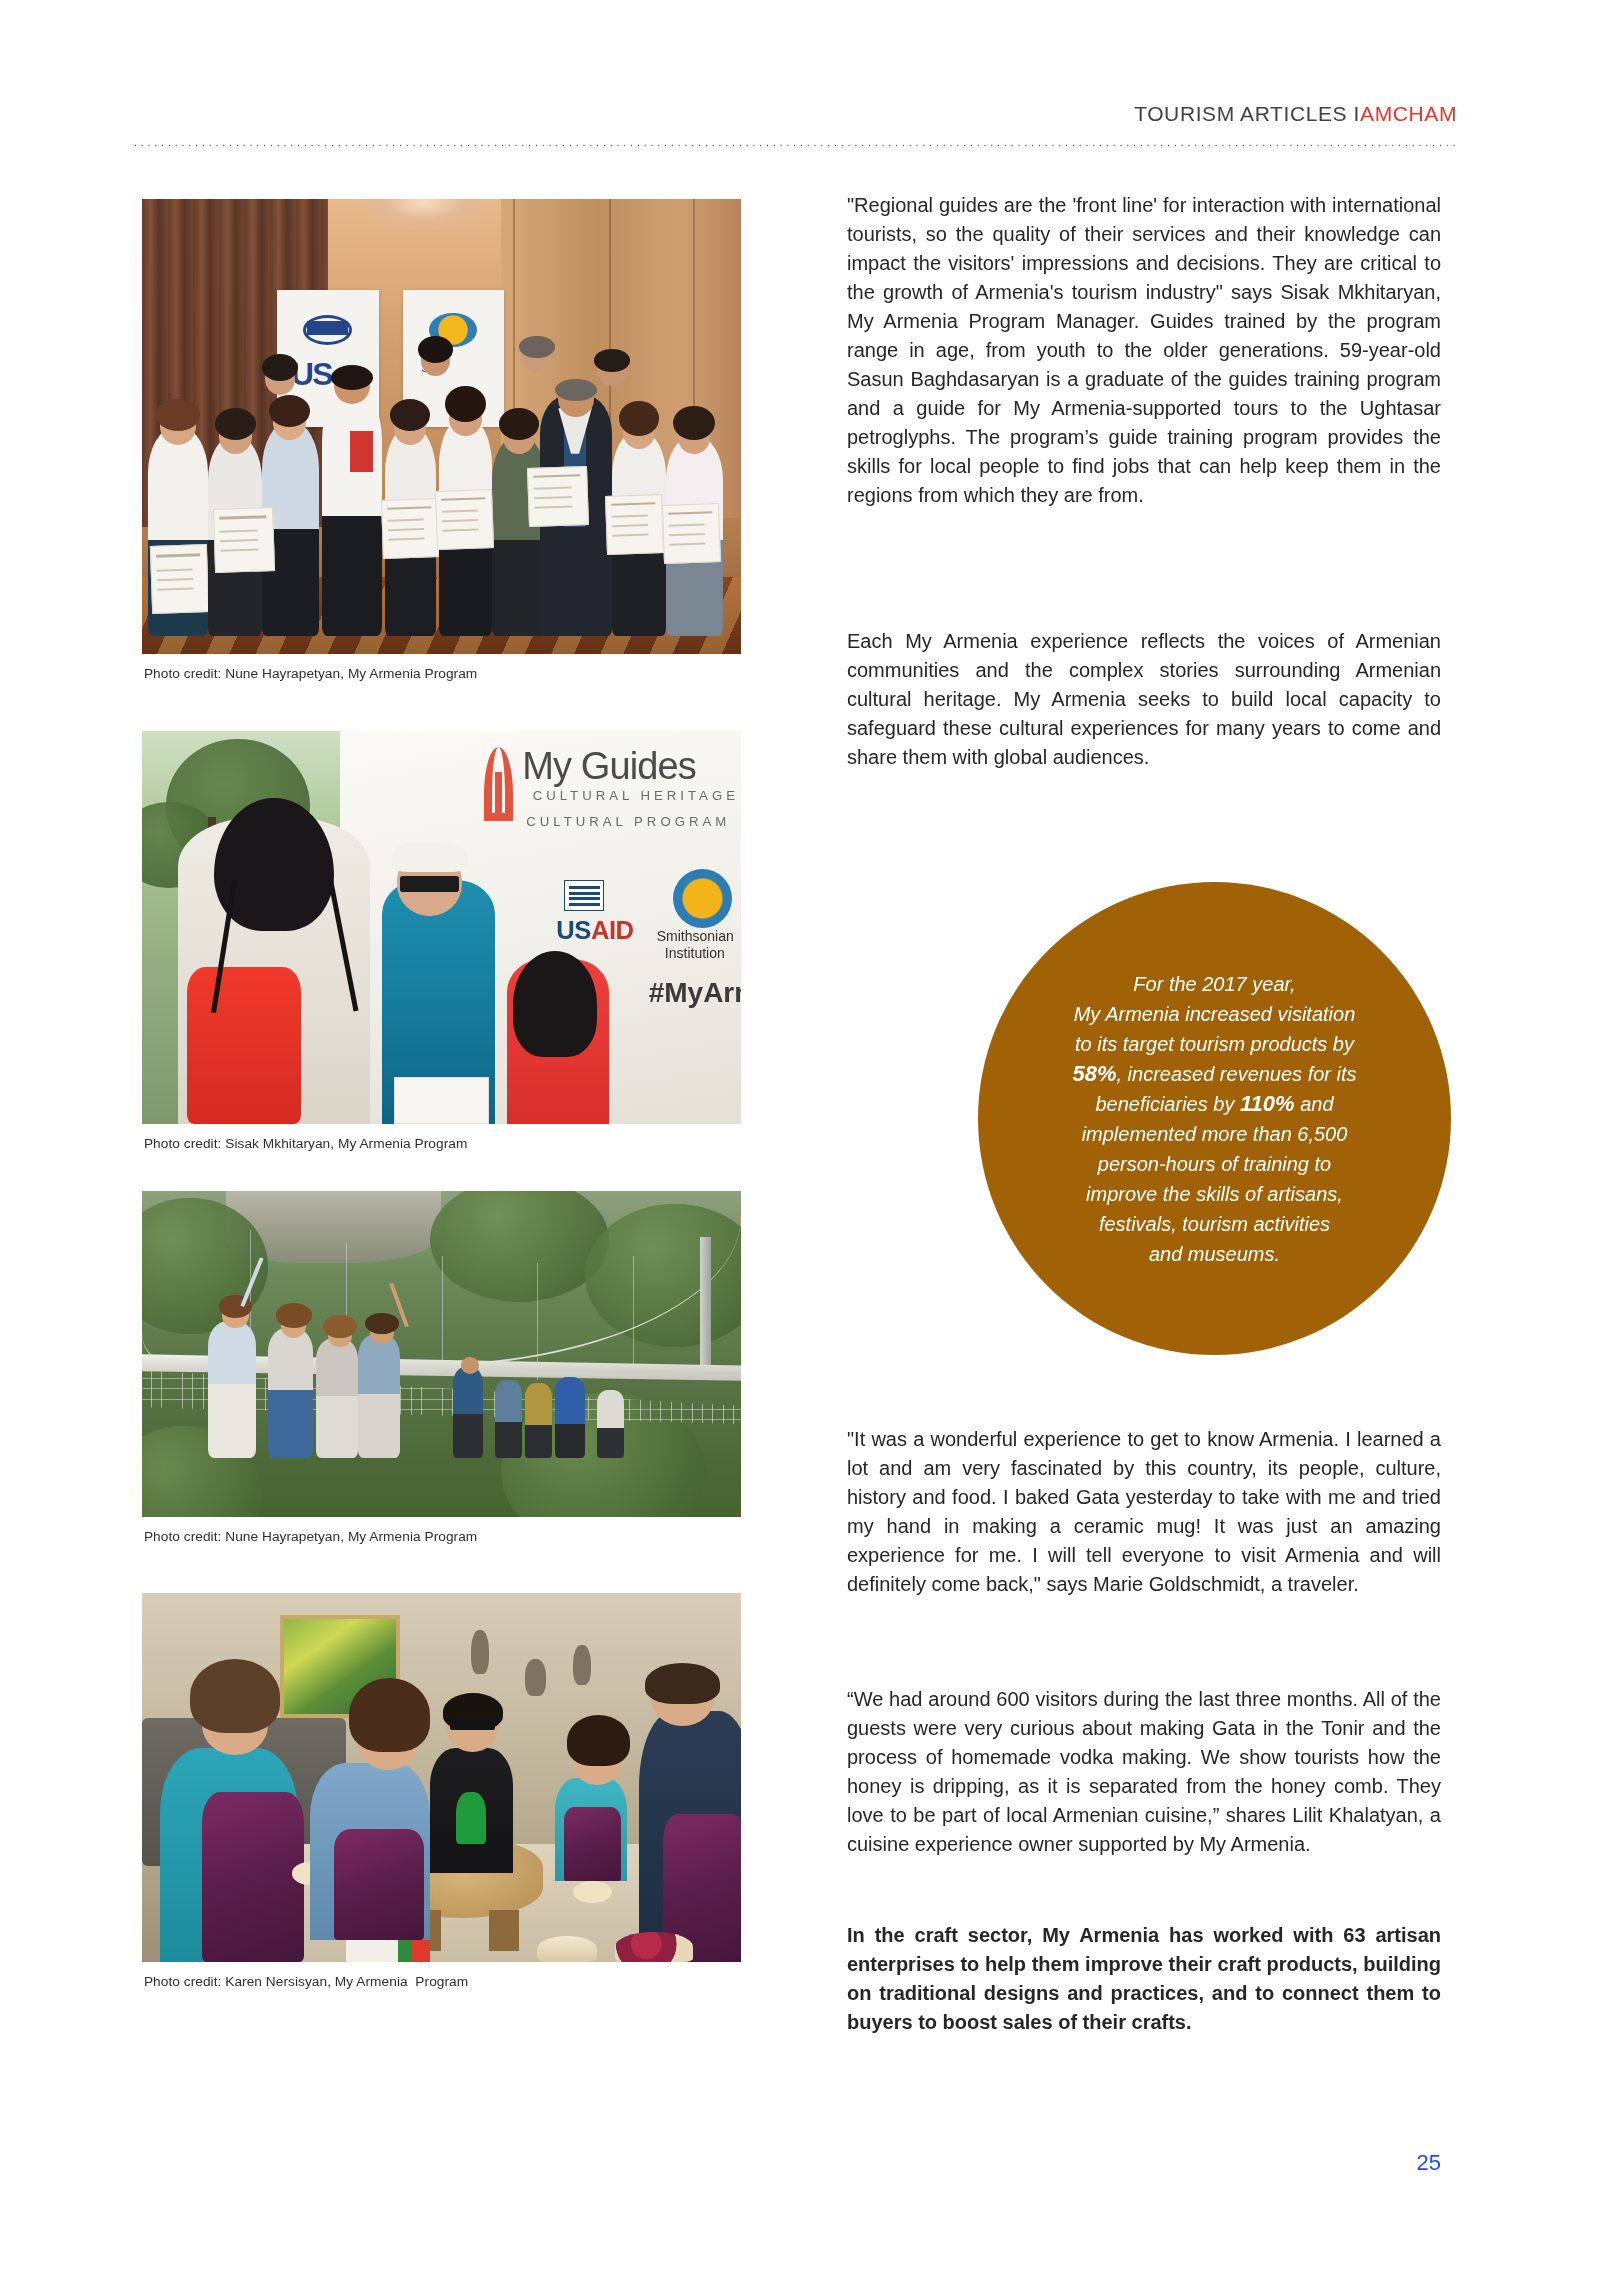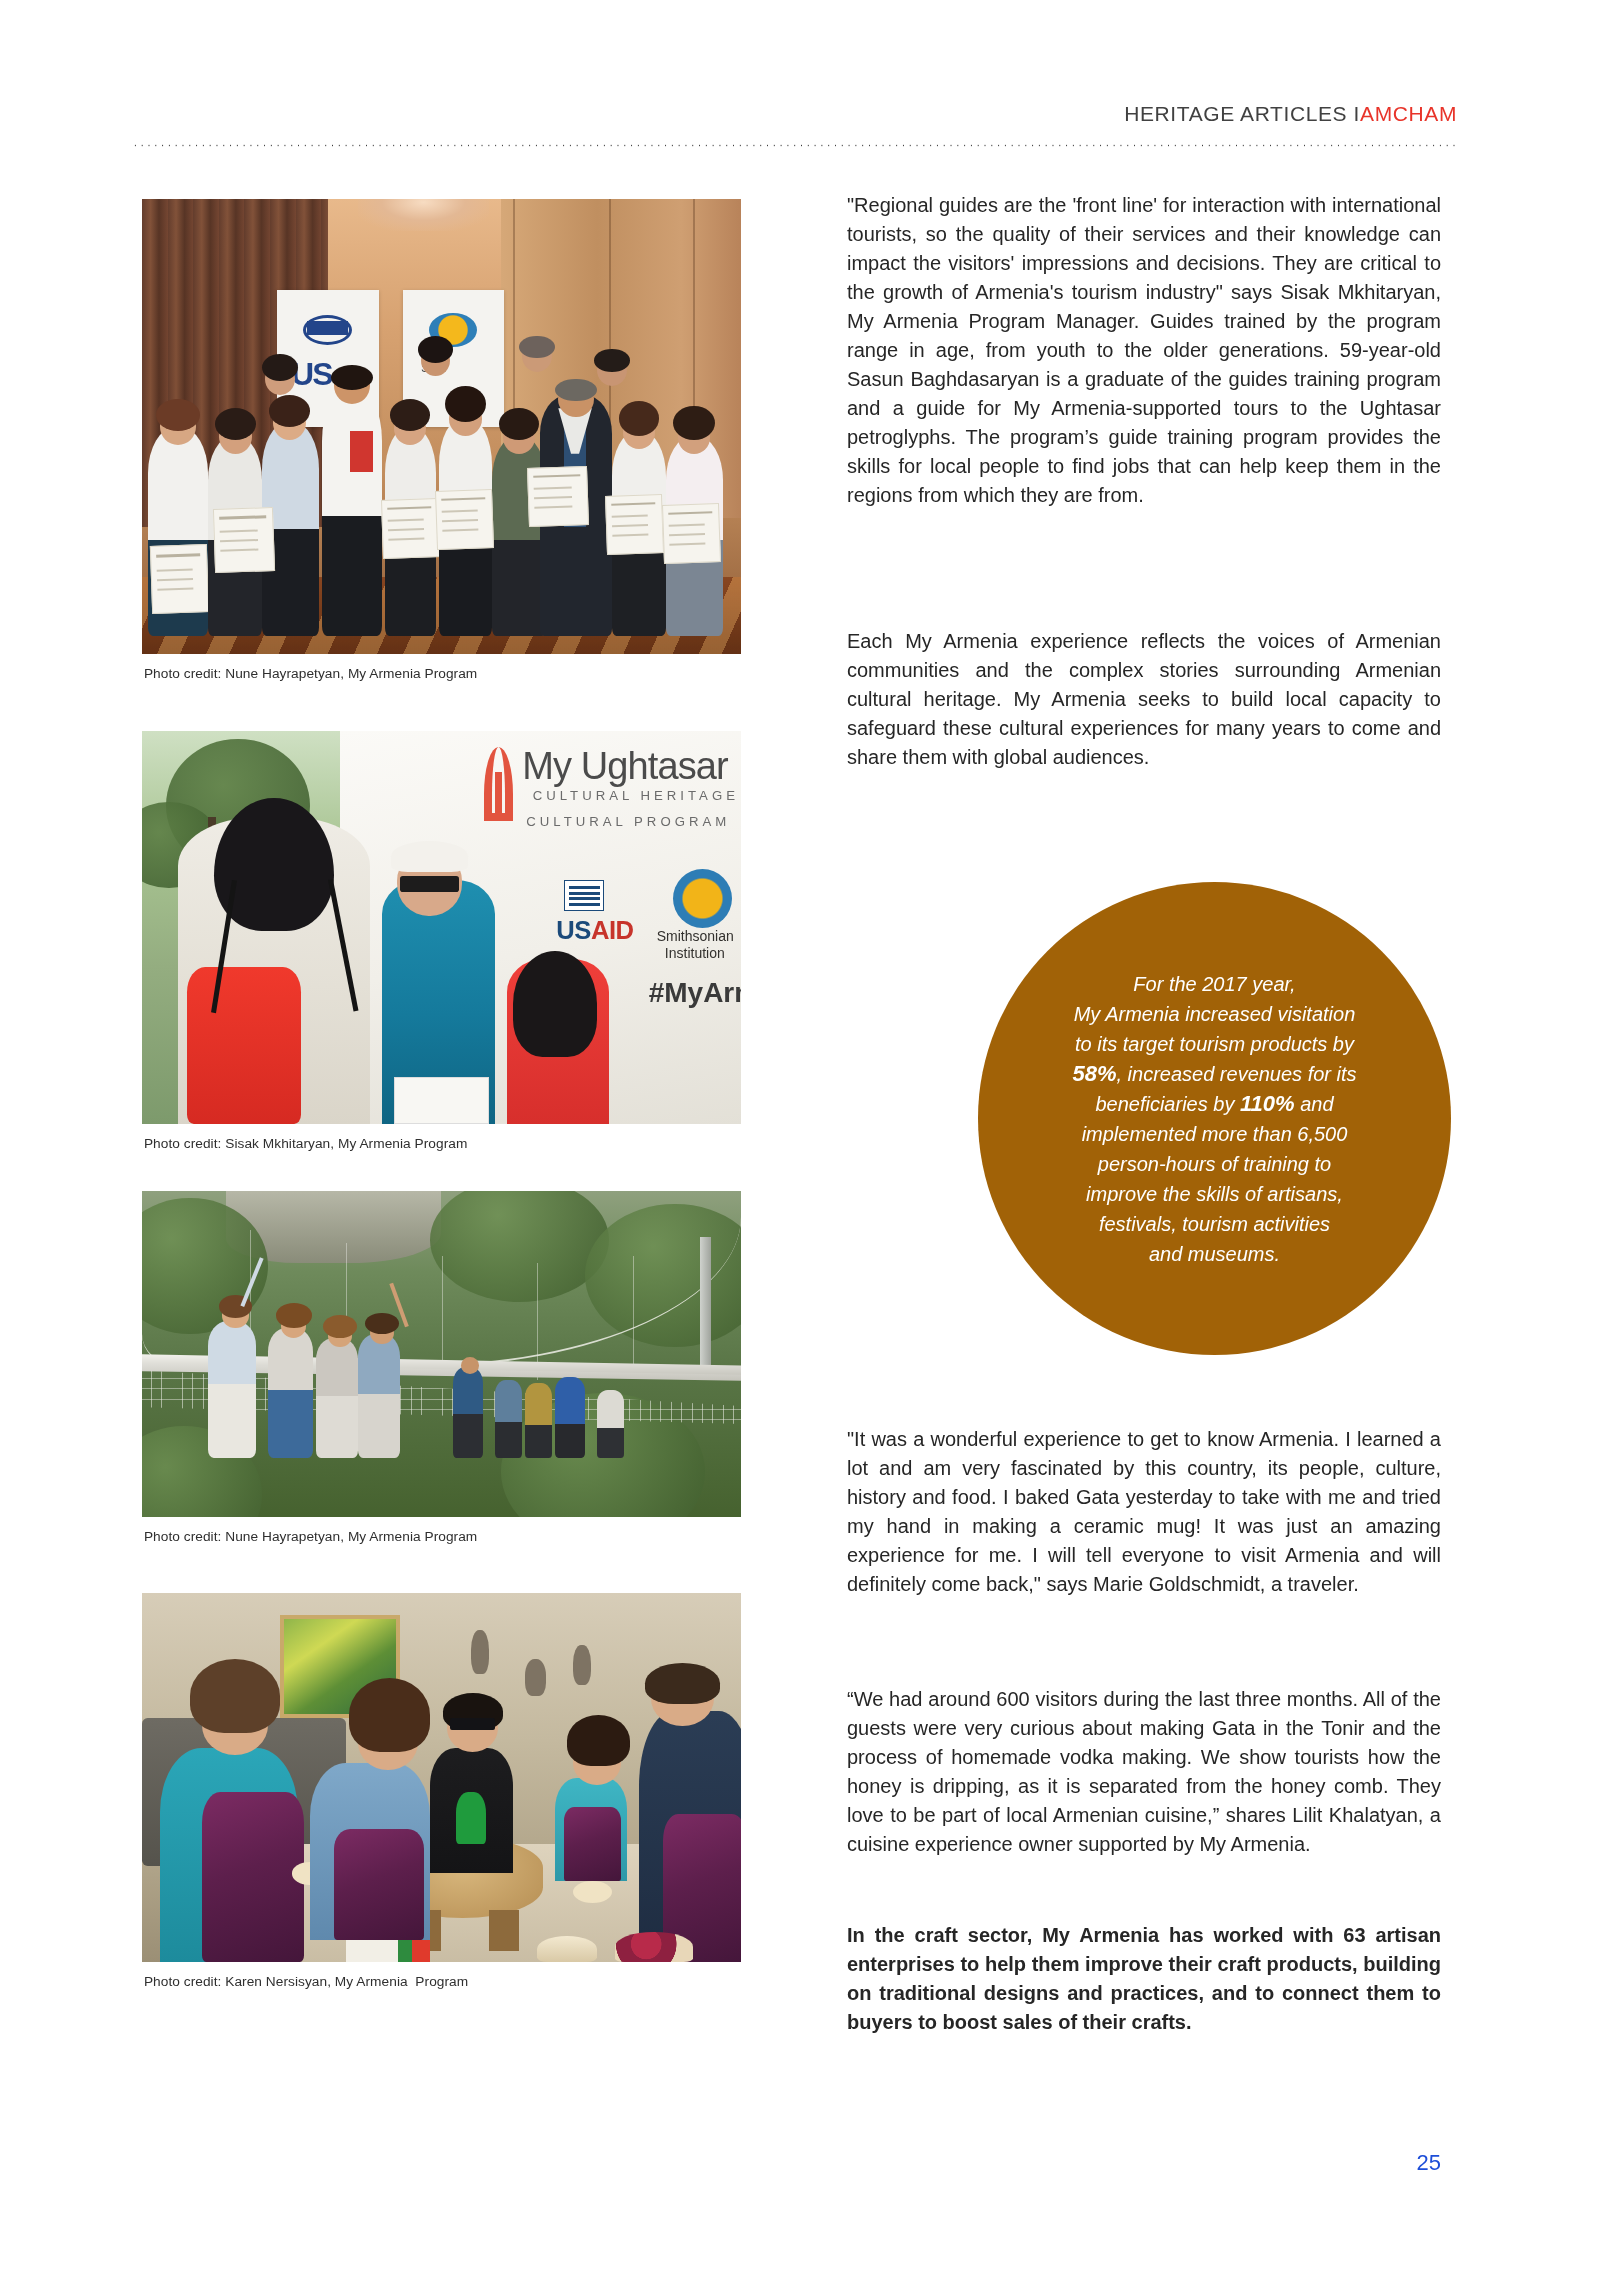--- a/index.html
+++ b/index.html
@@ -421,21 +421,21 @@
     width: 594px;
     text-align: right;
     font-size: 22px;
     color: #1d4ed8;
   }
 </style>
 </head>
 <body>
 
 <div class="page-header">
-  <span class="hdr-text">HERITAGE ARTICLES I </span><span class="hdr-text hdr-accent">AMCHAM</span>
+  <span class="hdr-text">TOURISM ARTICLES I </span><span class="hdr-text hdr-accent">AMCHAM</span>
 </div>
 <div class="header-rule"></div>
 
 <div class="left-col">
 
   <figure class="figure" id="fig1">
     <div class="photo">
       <div class="p1-bg"></div>
       <div class="p1-curtain"></div>
       <div class="p1-wallpanel"></div>
@@ -521,21 +521,21 @@
   <figure class="figure" id="fig2">
     <div class="photo">
       <div class="p2-bg"></div>
       <div class="p2-outdoor"></div>
       <div class="p2-tree" style="left:4%;top:2%;width:24%;height:34%;"></div>
       <div class="p2-tree" style="left:-4%;top:18%;width:17%;height:22%;"></div>
       <div class="p2-trunk" style="left:11%;top:22%;width:8.5px;height:32%;"></div>
 
       <div class="p2-banner">
         <div class="p2-mark"></div>
-        <div class="p2-title">My Ughtasar</div>
+        <div class="p2-title">My Guides</div>
         <div class="p2-sub1">CULTURAL HERITAGE</div>
         <div class="p2-sub2">CULTURAL PROGRAM</div>
         <div class="p2-usaid-seal"></div>
         <div class="p2-usaid"><span>US</span><i>AID</i></div>
         <div class="p2-smith-sun"></div>
         <div class="p2-smith-label">
           <div>Smithsonian</div>
           <div>Institution</div>
         </div>
         <div class="p2-hash2">en</div>

